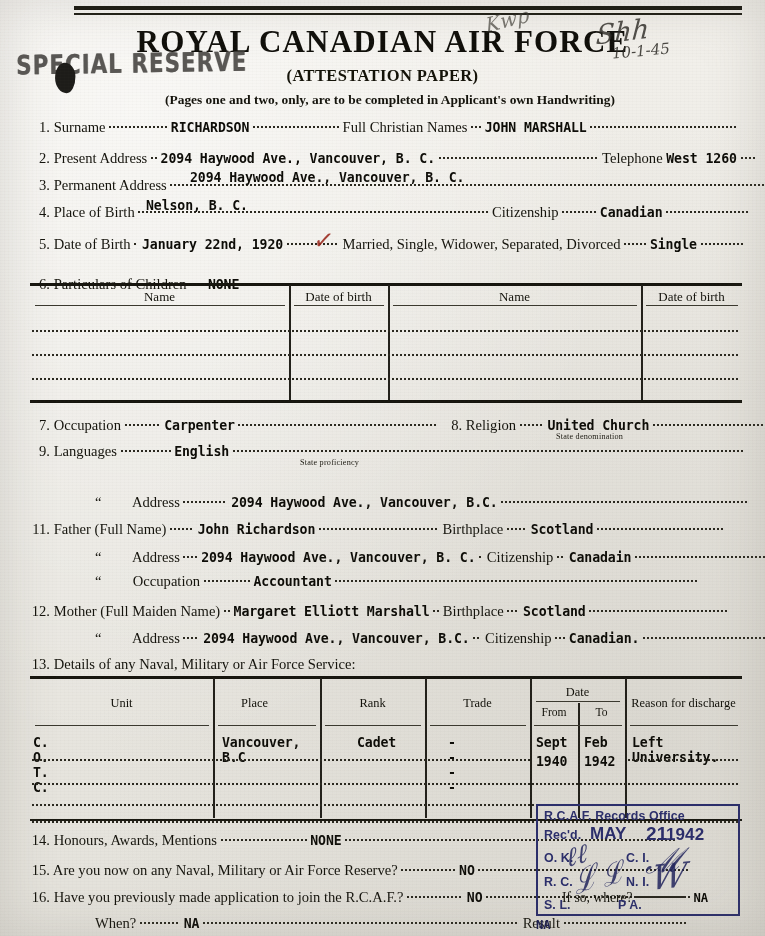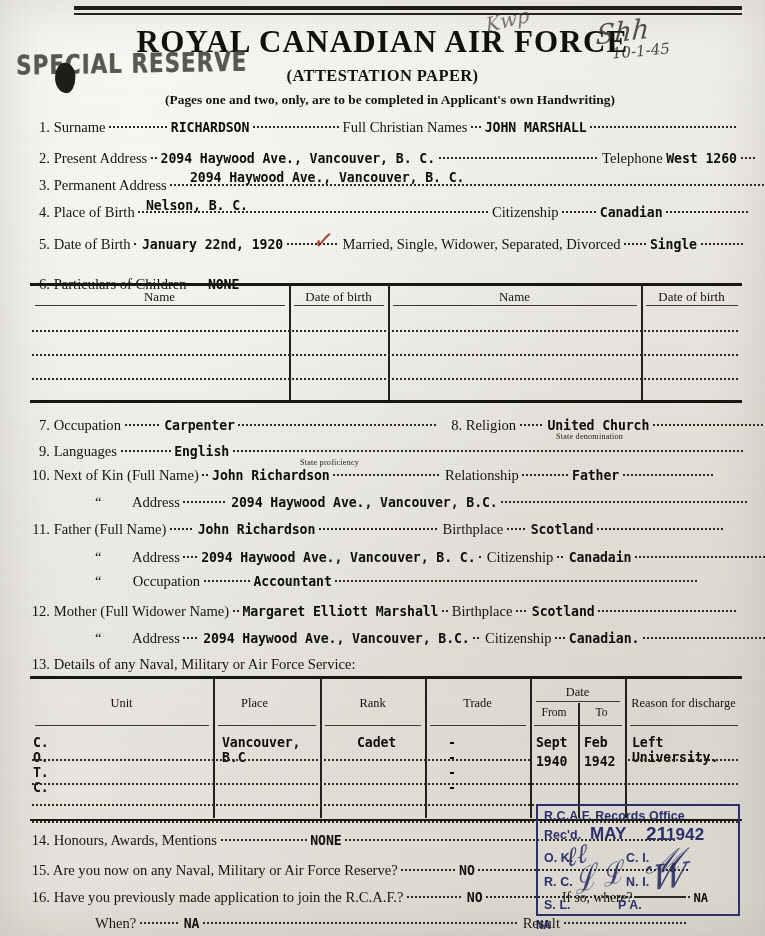--- a/index.html
+++ b/index.html
@@ -333,31 +333,20 @@
 
   <div class="row" style="top:442px;">
     <span class="num lbl" style="width:20px;">9.</span>
     <span class="lbl">Languages</span>
     <span class="dots" style="width:50px;"></span>
     <span class="tw">English</span>
     <span class="dots" style="width:510px;"></span>
   </div>
   <div class="hint" style="left:300px; top:458px;">State proficiency</div>
 
-  <div class="row" style="top:466px;">
-    <span class="num lbl" style="width:20px;">10.</span>
-    <span class="lbl">Next of Kin (Full Name)</span>
-    <span class="dots" style="width:6px;"></span>
-    <span class="tw">John Richardson</span>
-    <span class="dots" style="width:108px;"></span>
-    <span class="lbl">Relationship</span>
-    <span class="dots" style="width:46px;"></span>
-    <span class="tw">Father</span>
-    <span class="dots" style="width:90px;"></span>
-  </div>
 
   <div class="row" style="top:493px; left:95px; width:647px;">
     <span class="lbl">“</span>
     <span style="display:inline-block;width:24px;"></span>
     <span class="lbl">Address</span>
     <span class="dots" style="width:44px;"></span>
     <span class="tw">2094 Haywood Ave., Vancouver, B.C.</span>
     <span class="dots" style="width:248px;"></span>
   </div>
 
@@ -390,21 +379,21 @@
     <span class="lbl">“</span>
     <span style="display:inline-block;width:24px;"></span>
     <span class="lbl">Occupation</span>
     <span class="dots" style="width:46px;"></span>
     <span class="tw">Accountant</span>
     <span class="dots" style="width:364px;"></span>
   </div>
 
   <div class="row" style="top:602px;">
     <span class="num lbl" style="width:20px;">12.</span>
-    <span class="lbl">Mother (Full Widower Name)</span>
+    <span class="lbl">Mother (Full Maiden Name)</span>
     <span class="dots" style="width:6px;"></span>
     <span class="tw">Margaret Elliott Marshall</span>
     <span class="dots" style="width:6px;"></span>
     <span class="lbl">Birthplace</span>
     <span class="dots" style="width:12px;"></span>
     <span class="tw">Scotland</span>
     <span class="dots" style="width:140px;"></span>
   </div>
 
   <div class="row" style="top:629px; left:95px; width:647px;">

